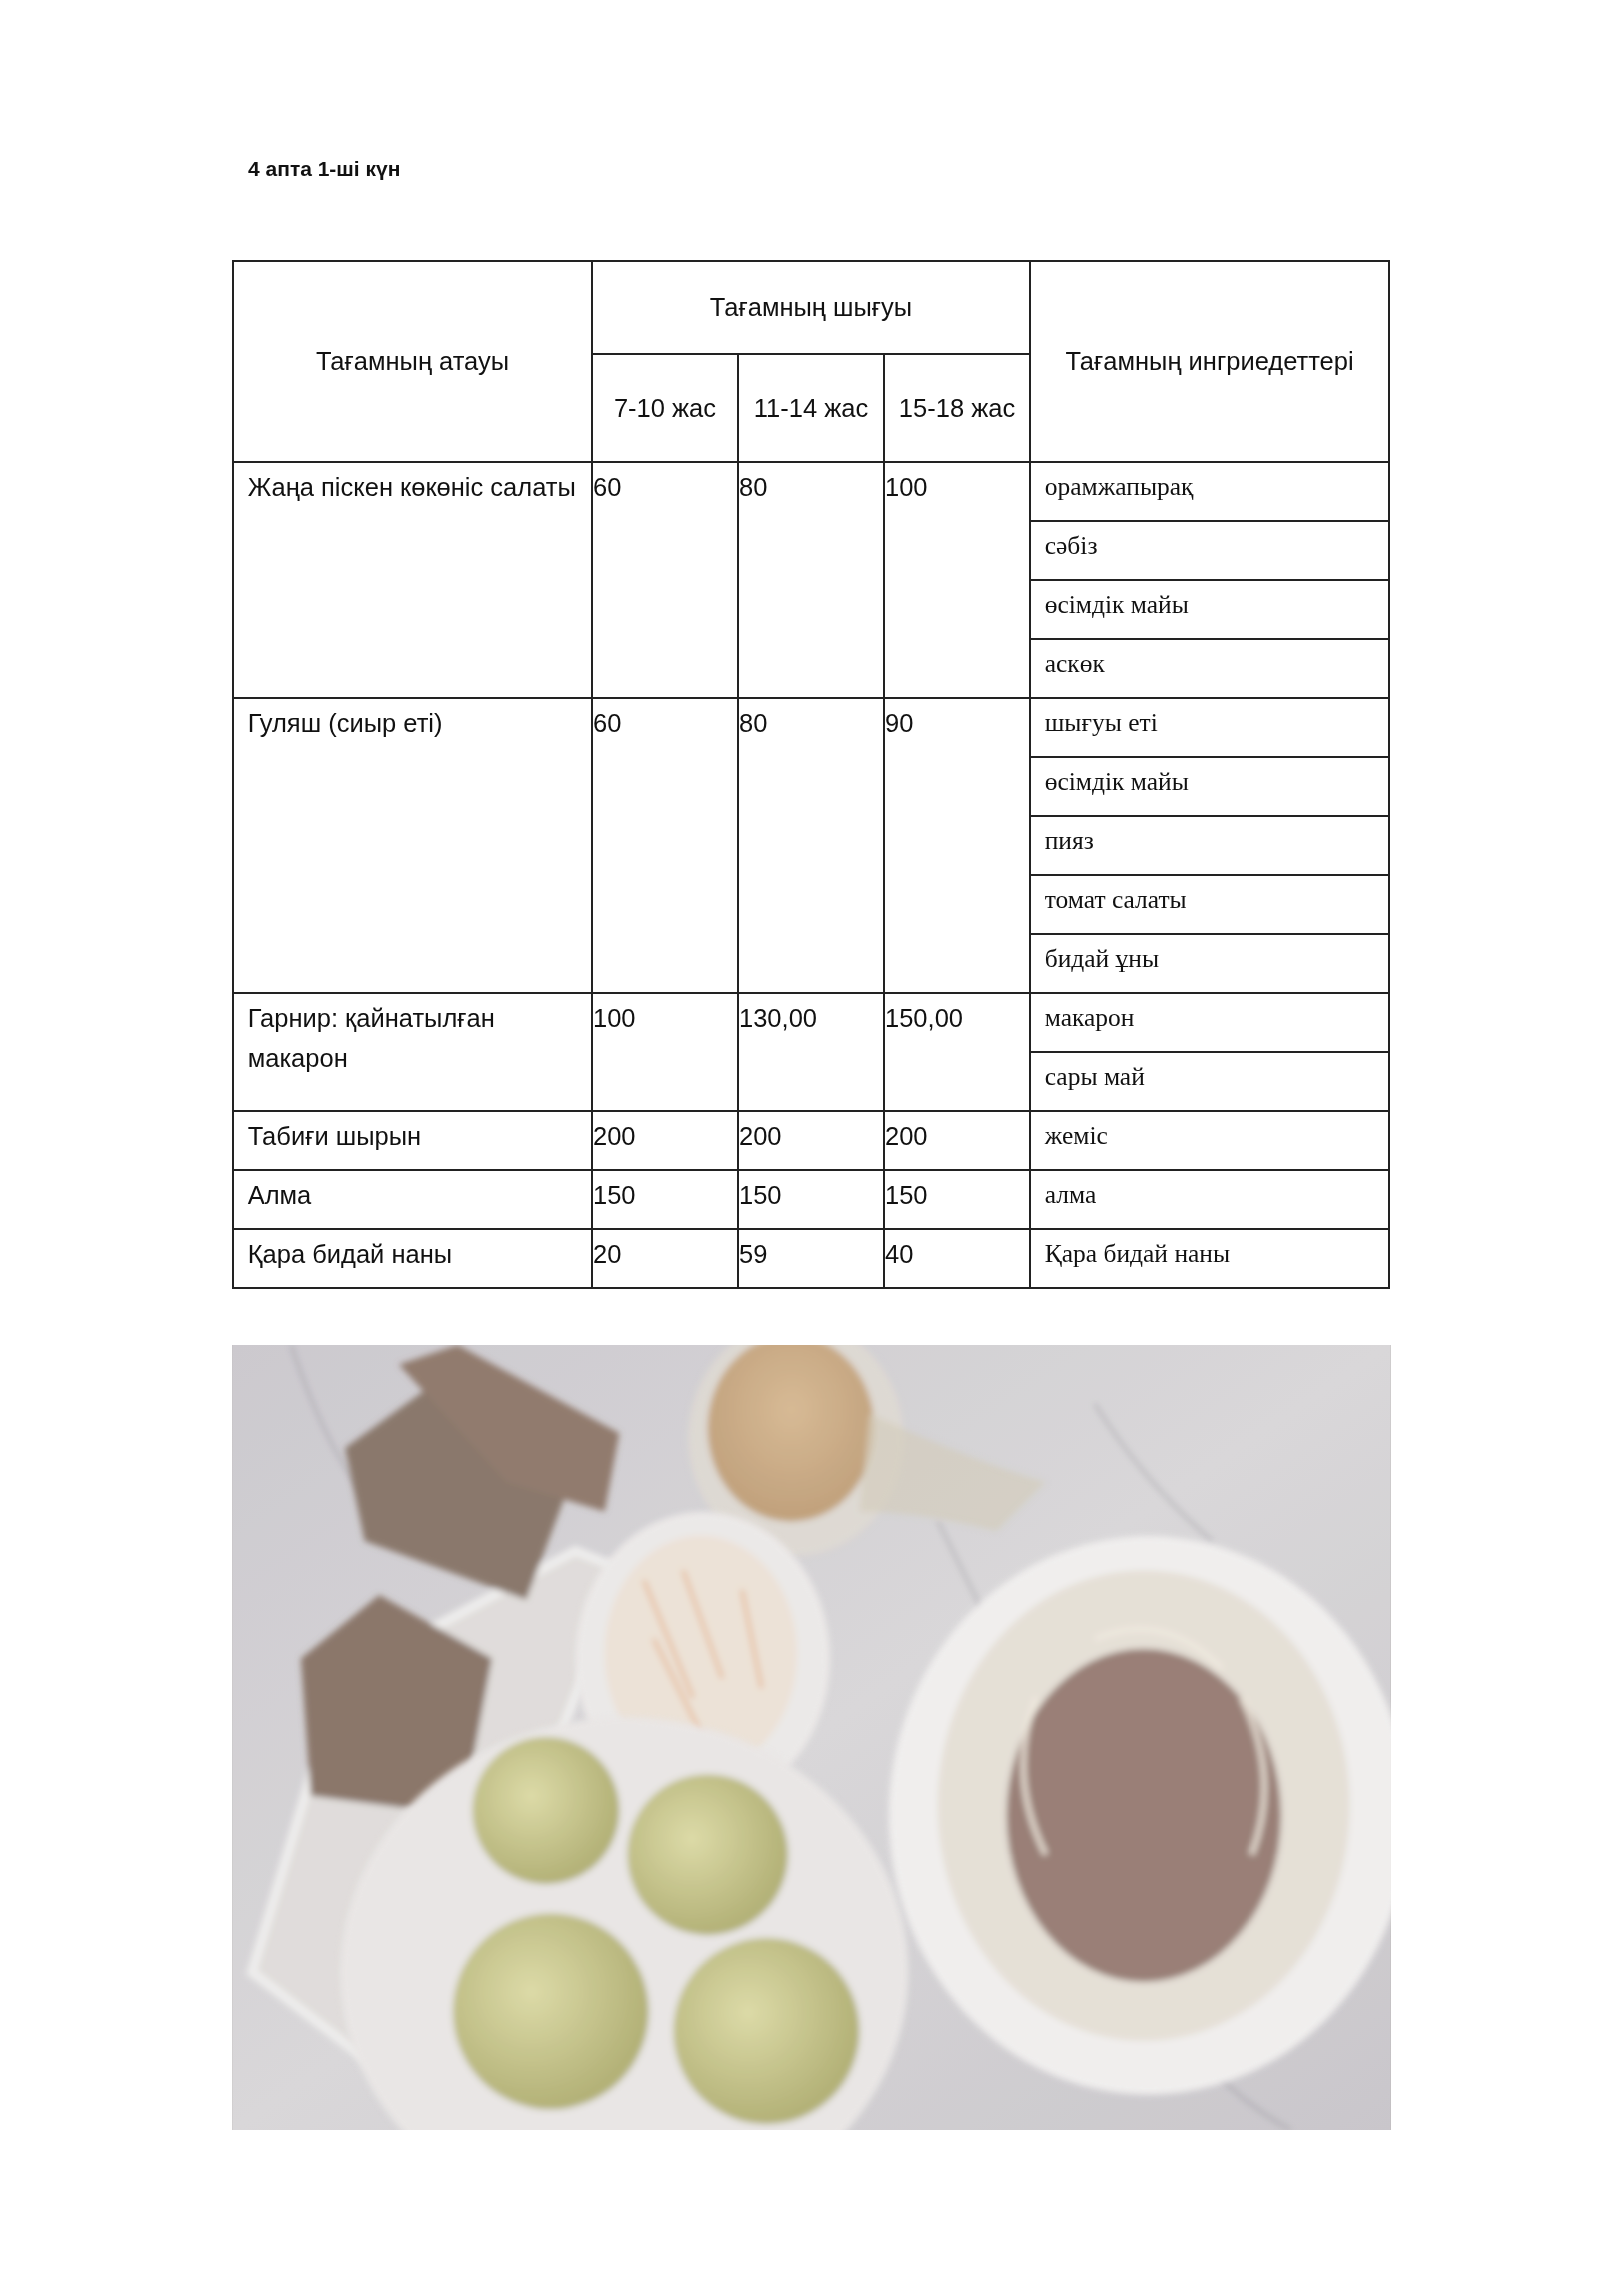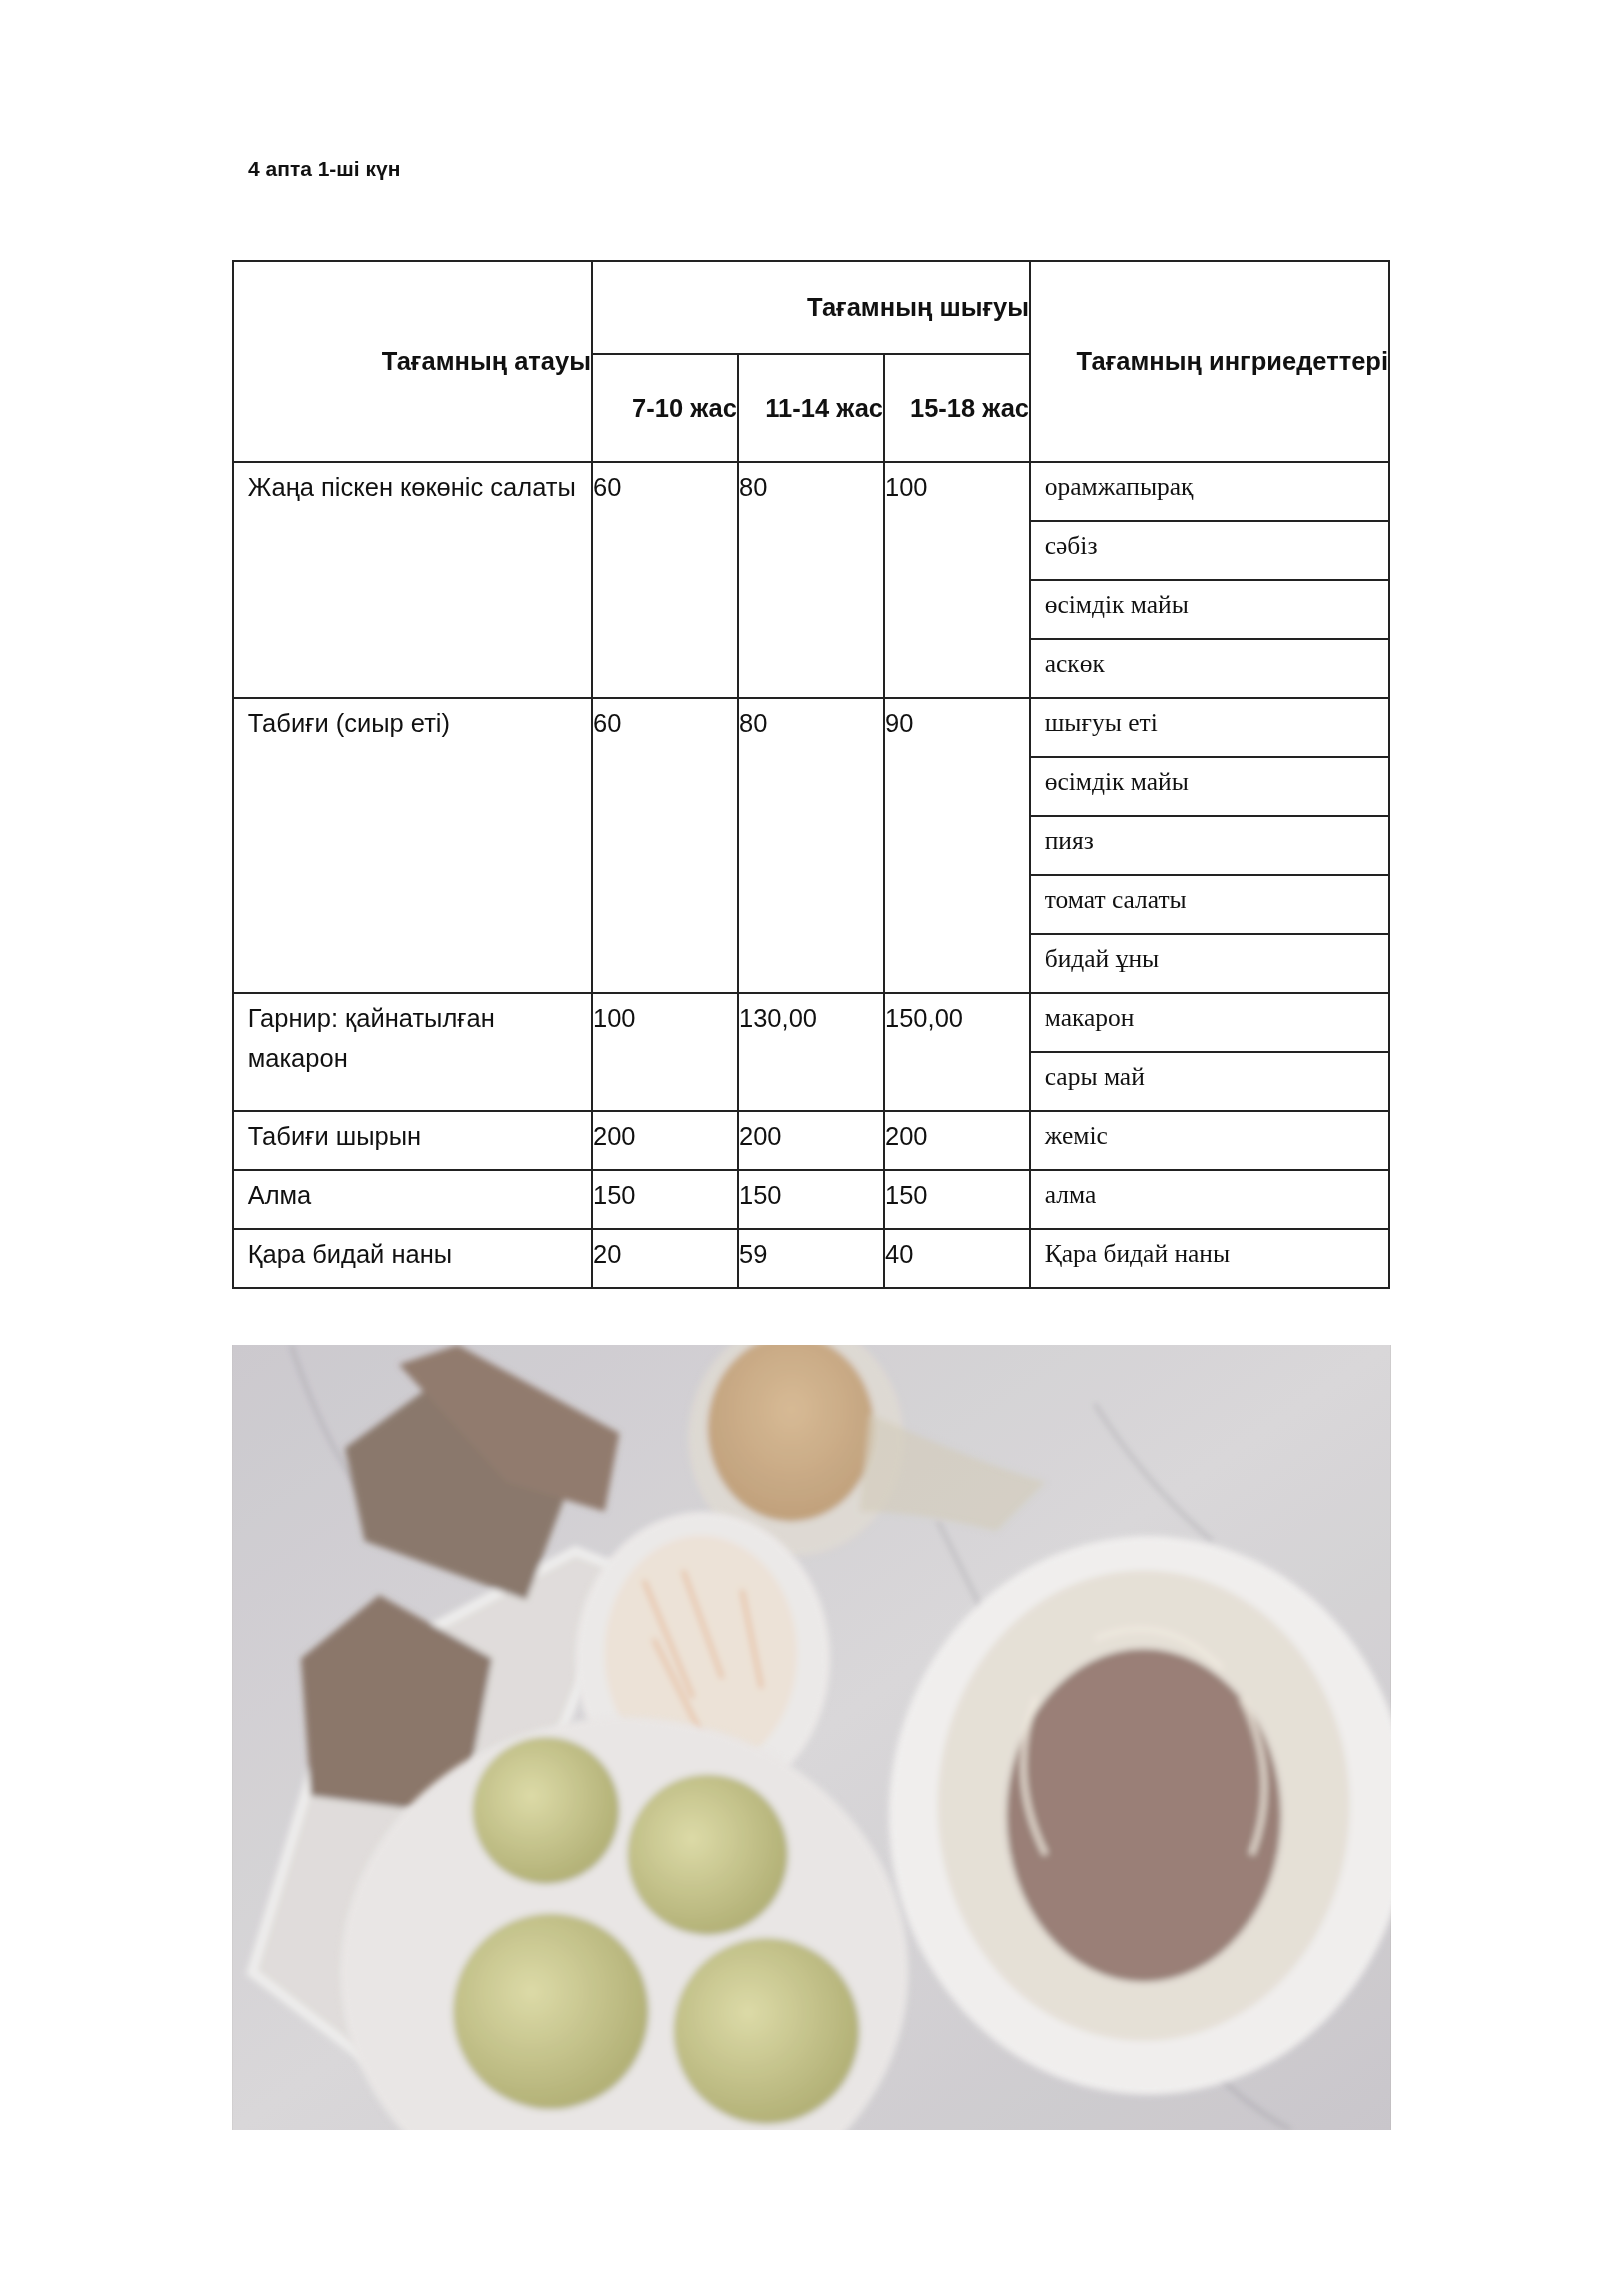--- a/index.html
+++ b/index.html
@@ -2,21 +2,21 @@
 <html><head>
 <meta charset="utf-8">
 <style>
   html, body { margin: 0; padding: 0; background: #ffffff; }
   body { width: 1621px; height: 2293px; position: relative; overflow: hidden;
          font-family: "Liberation Sans", "DejaVu Sans", sans-serif; color: #111; }
   .page-title { position: absolute; left: 248px; top: 157px; font-size: 21px; font-weight: bold; margin: 0; }
   table.menu { position: absolute; left: 232px; top: 260px; width: 1156px;
                border-collapse: collapse; table-layout: fixed; font-size: 25.5px; }
   table.menu td, table.menu th { border: 2px solid #222; padding: 0; vertical-align: top; }
-  table.menu th { font-weight: bold; text-align: right; vertical-align: middle; line-height: 39px; }
+  table.menu th { font-weight: normal; text-align: center; vertical-align: middle; line-height: 39px; }
   col.c-name { width: 359px; } col.c-age { width: 146px; } col.c-ingr { width: 359px; }
   .h-top { height: 93px; } .h-sub { height: 108px; }
   .name-cell { padding: 3.9px 13.7px 0 13.7px !important; line-height: 40px; border-radius: 17px; }
   .num-cell { text-align: left; padding-top: 3.9px !important; line-height: 40px; }
   .ingr-cell { padding: 3.9px 13.7px 0 13.7px !important; height: 59px; line-height: 40px; box-sizing: border-box; font-family: Liberation Serif, serif; }
   .photo { position: absolute; left: 232px; top: 1345px; width: 1159px; height: 785px; overflow: hidden;
            background: #b9b6b3; }
   .photo svg { display: block; }
 </style>
 </head>
@@ -55,21 +55,21 @@
         <td class="ingr-cell">сәбіз</td>
       </tr>
   <tr>
         <td class="ingr-cell">өсімдік майы</td>
       </tr>
   <tr>
         <td class="ingr-cell">аскөк</td>
       </tr>
 
   <tr>
-    <td rowspan="5" class="name-cell">Табиғи (сиыр еті)</td>
+    <td rowspan="5" class="name-cell">Гуляш (сиыр еті)</td>
     <td rowspan="5" class="num-cell">60</td>
     <td rowspan="5" class="num-cell">80</td>
     <td rowspan="5" class="num-cell">90</td>
     <td class="ingr-cell">шығуы еті</td>
   </tr>
   <tr>
         <td class="ingr-cell">өсімдік майы</td>
       </tr>
   <tr>
         <td class="ingr-cell">пияз</td>

